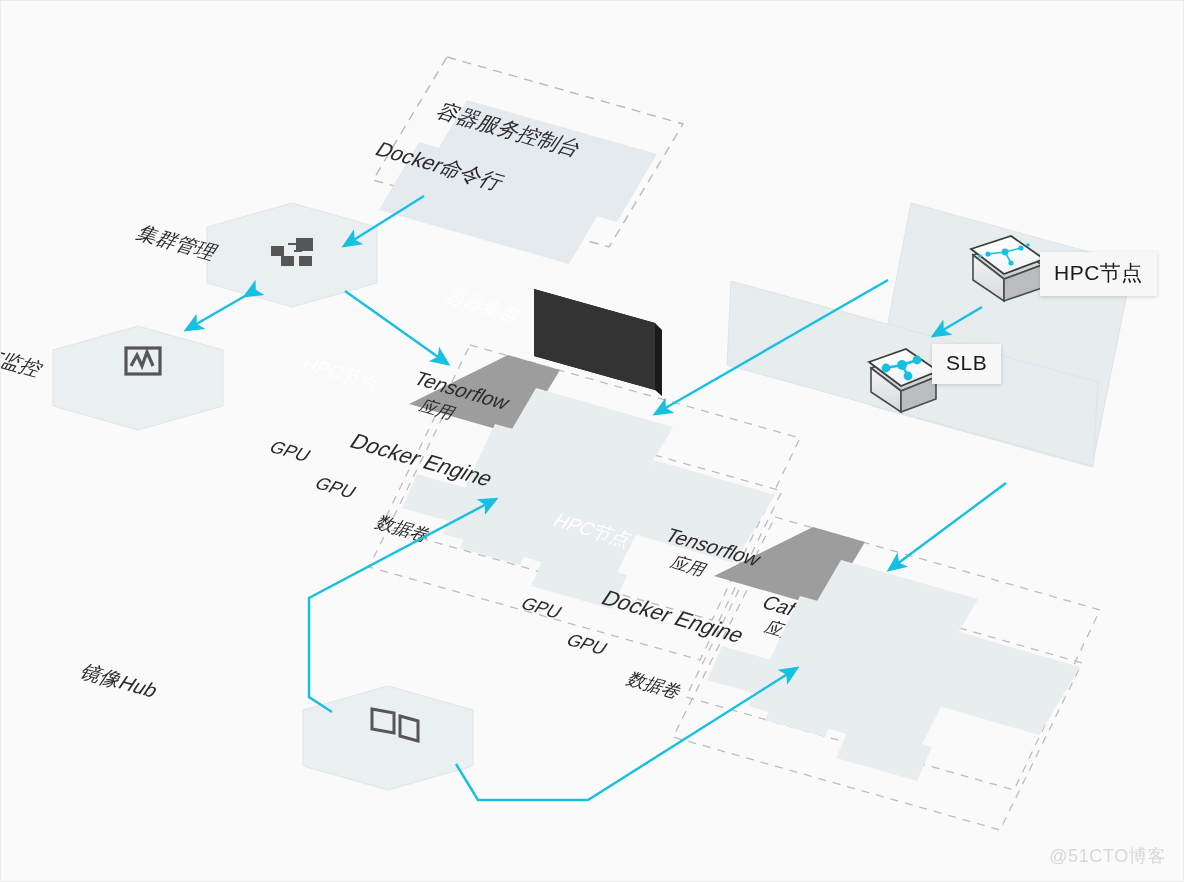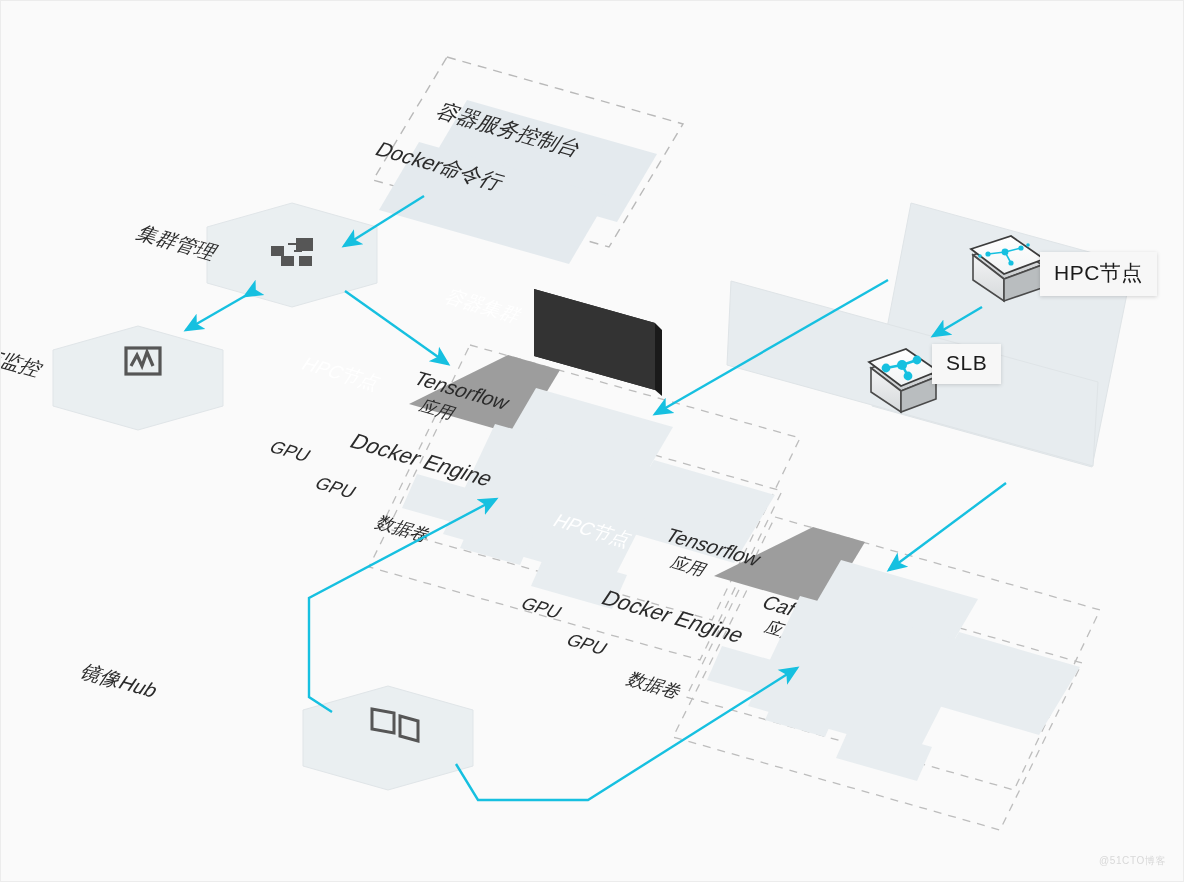--- a/index.html
+++ b/index.html
@@ -27,21 +27,21 @@
     font-size:21px;
     padding:7px 14px 9px 14px;
     white-space:nowrap;
     box-shadow:0 1px 4px rgba(0,0,0,0.16);
     letter-spacing:.5px;
   }
   .watermark{
     position:absolute;
     right:18px;bottom:14px;
     color:#d8d8d8;
-    font-size:10px;
+    font-size:18px;
     letter-spacing:.6px;
     user-select:none;
   }
   .frame{
     position:absolute;inset:0;
     border:1px solid #ececec;
     pointer-events:none;
   }
 </style>
 </head>

